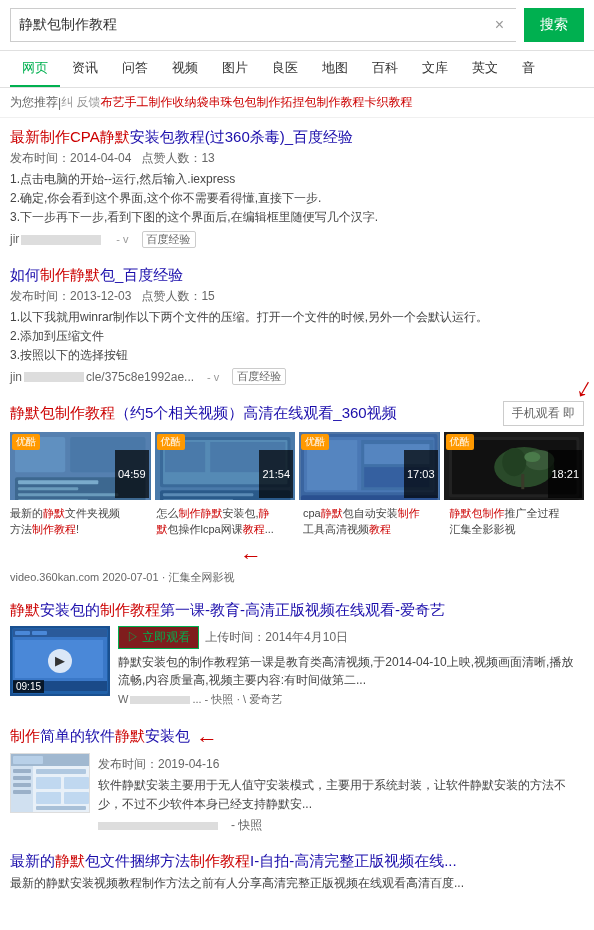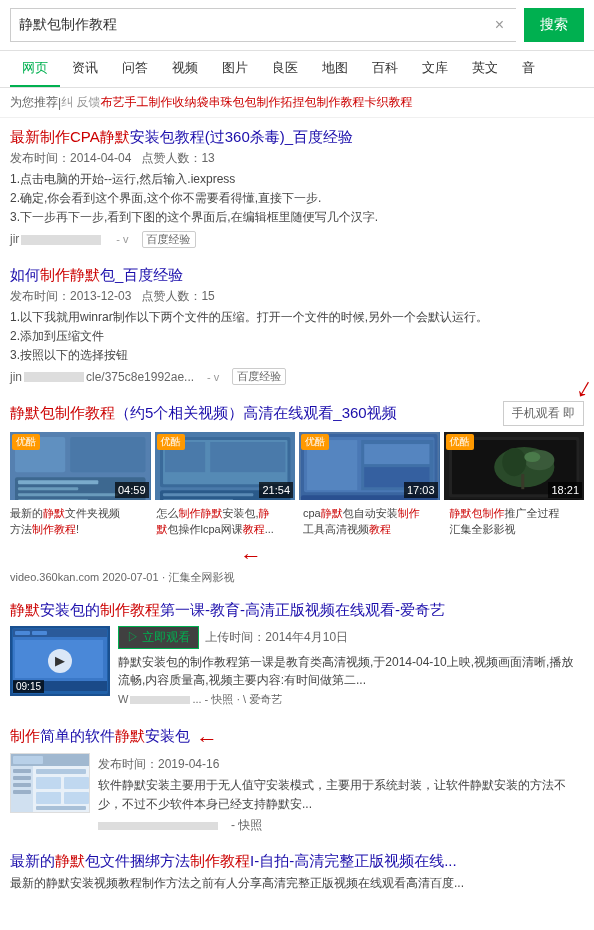--- a/index.html
+++ b/index.html
@@ -35,21 +35,21 @@
     
     
     .video-section { margin-bottom: 16px; }
     .video-title-bar { display: flex; align-items: center; justify-content: space-between; margin-bottom: 6px; }
     .video-main-title { font-size: 15px; color: #1a0dab; text-decoration: none; }
     .video-main-title .highlight { color: #cc0000; }
     .phone-watch-btn { border: 1px solid #ccc; color: #666; padding: 3px 8px; font-size: 12px; cursor: pointer; background: #fff; }
     
     .video-grid { display: flex; gap: 4px; margin-bottom: 6px; }
     .video-thumb { position: relative; flex: 1; height: 68px; background: #888; overflow: hidden; }
-    .video-duration { position: absolute; bottom: 2px; right: 2px; background: rgba(0,0,0,0.7); color: #fff; font-size: 11px; padding: 2px 3px; }
+    .video-duration { position: absolute; bottom: 2px; right: 2px; background: rgba(0,0,0,0.7); color: #fff; font-size: 11px; padding: 18px 3px; }
     .video-source-badge { position: absolute; top: 2px; left: 2px; background: #f90; color: #fff; font-size: 10px; padding: 1px 4px; border-radius: 2px; }
     
     .video-captions { display: flex; gap: 12px; }
     .video-caption { flex: 1; font-size: 11px; color: #444; line-height: 1.4; }
     .video-caption .highlight { color: #cc0000; }
     
     .video-source-bar { font-size: 11px; color: #666; margin-top: 4px; }
     
     
     .thumb-1 { background: linear-gradient(135deg, #6090c0, #4070a0); }
@@ -57,21 +57,21 @@
     .thumb-3 { background: linear-gradient(135deg, #5580aa, #3565a0); }
     .thumb-4 { background: linear-gradient(135deg, #222, #444); }
     
     
     .iqiyi-result { margin-bottom: 16px; }
     .iqiyi-content { display: flex; gap: 8px; align-items: flex-start; }
     .iqiyi-thumb { width: 100px; height: 70px; background: linear-gradient(135deg, #2060a0, #4080c0); flex-shrink: 0; position: relative; border-radius: 2px; }
     .iqiyi-play-icon { position: absolute; left: 50%; top: 50%; transform: translate(-50%, -50%); width: 24px; height: 24px; background: rgba(255,255,255,0.8); border-radius: 50%; display: flex; align-items: center; justify-content: center; }
     .iqiyi-duration { position: absolute; bottom: 3px; left: 3px; background: rgba(0,0,0,0.7); color: #fff; font-size: 10px; padding: 1px 3px; }
     .iqiyi-info { flex: 1; }
-    .watch-btn { display: inline-flex; align-items: center; gap: 4px; border: 1px solid #00b050; color: #00b050; padding: 2px 8px; font-size: 12px; cursor: pointer; background: #404040; }
+    .watch-btn { display: inline-flex; align-items: center; gap: 4px; border: 1px solid #00b050; color: #00b050; padding: 2px 8px; font-size: 12px; cursor: pointer; background: #7f1d1d; }
     .upload-meta { font-size: 12px; color: #666; margin: 3px 0; }
     .iqiyi-desc { font-size: 12px; color: #444; line-height: 1.5; }
     .iqiyi-source { font-size: 11px; color: #666; margin-top: 3px; }
     
     
     .software-result { margin-bottom: 16px; }
     .software-content { display: flex; gap: 8px; align-items: flex-start; margin-top: 4px; }
     .software-thumb { width: 80px; height: 60px; background: linear-gradient(135deg, #c8d8e8, #a0b8d0); flex-shrink: 0; border: 1px solid #ddd; font-size: 9px; color: #666; overflow: hidden; }
     
     .last-result { margin-bottom: 8px; }

